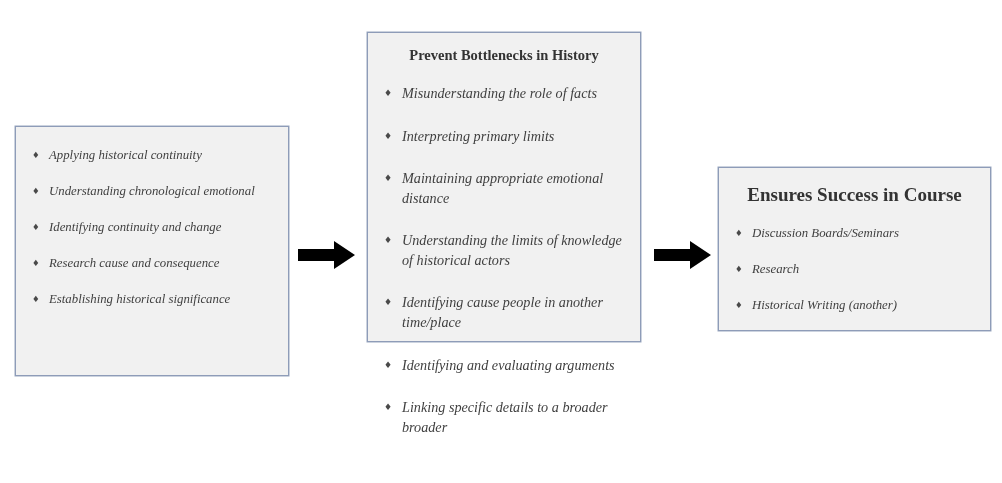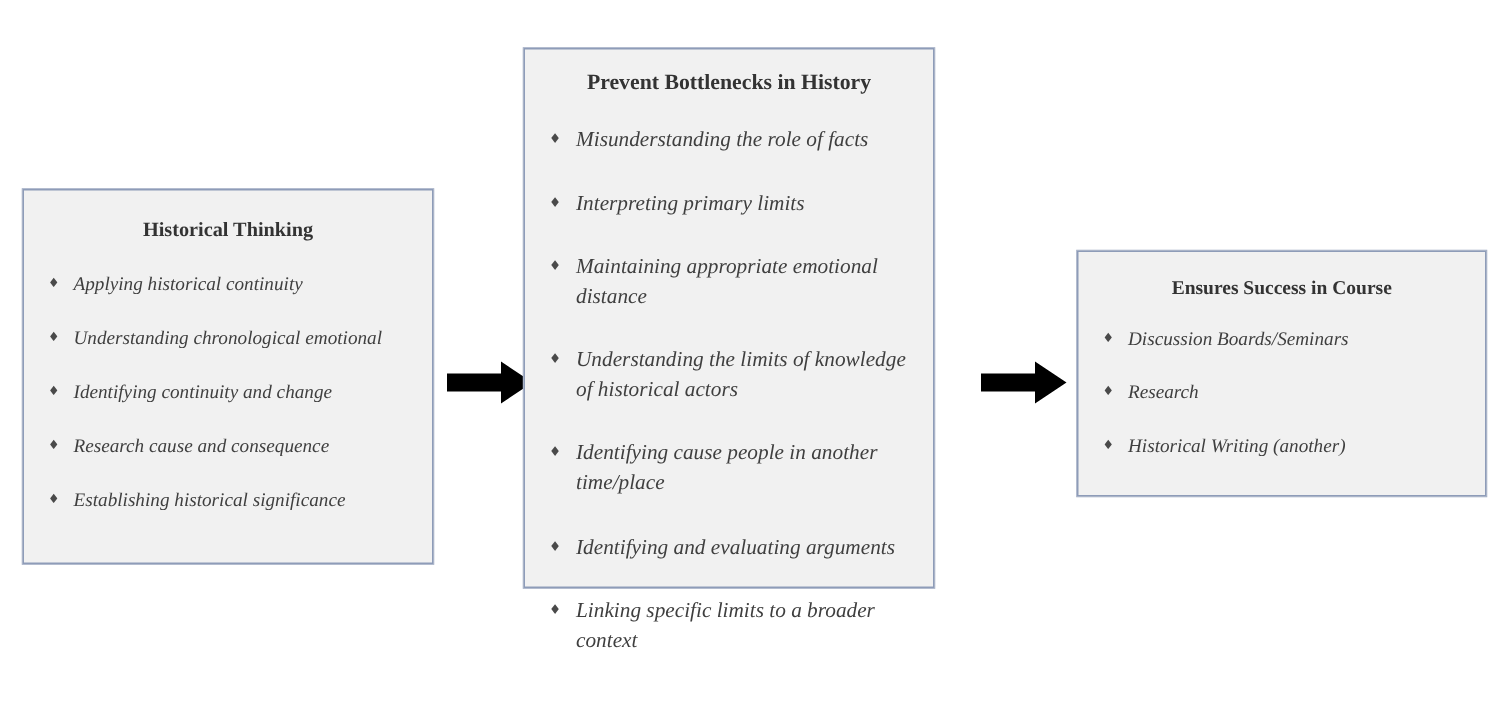--- a/index.html
+++ b/index.html
@@ -30,24 +30,24 @@
   }
 
   
   #box-historical-thinking {
     left: 15px;
     top: 126px;
     width: 274px;
     height: 250px;
   }
   #box-prevent-bottlenecks {
-    left: 349px;
+    left: 367px;
     top: 32px;
     width: 274px;
-    height: 360px;
+    height: 310px;
   }
   #box-ensures-success {
     left: 718px;
     top: 167px;
     width: 273px;
     height: 164px;
   }
 
   .box-title {
     text-align: center;
@@ -117,21 +117,21 @@
     padding-left: 18px;
     margin-bottom: 22px;
   }
   #box-prevent-bottlenecks .bullet-glyph {
     font-size: 9px;
     top: 4px;
   }
 
   
   #box-ensures-success .box-title {
-    font-size: 13px;
+    font-size: 19px;
     margin: 16px 0 0 0;
   }
   #box-ensures-success .bullet-list {
     margin: 18px 0 0 0;
     padding: 0 10px 0 16px;
   }
   #box-ensures-success .bullet-item {
     font-size: 12.8px;
     line-height: 1.32;
     padding-left: 17px;
@@ -164,21 +164,20 @@
     width: 100%;
     height: 100%;
   }
 </style>
 </head>
 <body>
 
 <div class="flow-canvas">
 
   <div class="flow-box" id="box-historical-thinking">
-    <div class="box-title">Historical Thinking</div>
     <ul class="bullet-list">
       <li class="bullet-item">
         <span class="bullet-glyph">♦</span>
         <span class="bullet-text">Applying historical continuity</span>
       </li>
       <li class="bullet-item">
         <span class="bullet-glyph">♦</span>
         <span class="bullet-text">Understanding chronological emotional</span>
       </li>
       <li class="bullet-item">
@@ -224,21 +223,21 @@
       <li class="bullet-item">
         <span class="bullet-glyph">♦</span>
         <span class="bullet-text">Identifying cause people in another time/place</span>
       </li>
       <li class="bullet-item">
         <span class="bullet-glyph">♦</span>
         <span class="bullet-text">Identifying and evaluating arguments</span>
       </li>
       <li class="bullet-item">
         <span class="bullet-glyph">♦</span>
-        <span class="bullet-text">Linking specific limits to a broader context</span>
+        <span class="bullet-text">Linking specific details to a broader broader</span>
       </li>
     </ul>
   </div>
 
   <div class="flow-arrow" id="arrow-two">
     <svg viewBox="0 0 58 32" xmlns="http://www.w3.org/2000/svg" aria-hidden="true">
       <polygon points="0,10 36,10 36,2 57,16 36,30 36,22 0,22" fill="#000000"></polygon>
     </svg>
   </div>
 

